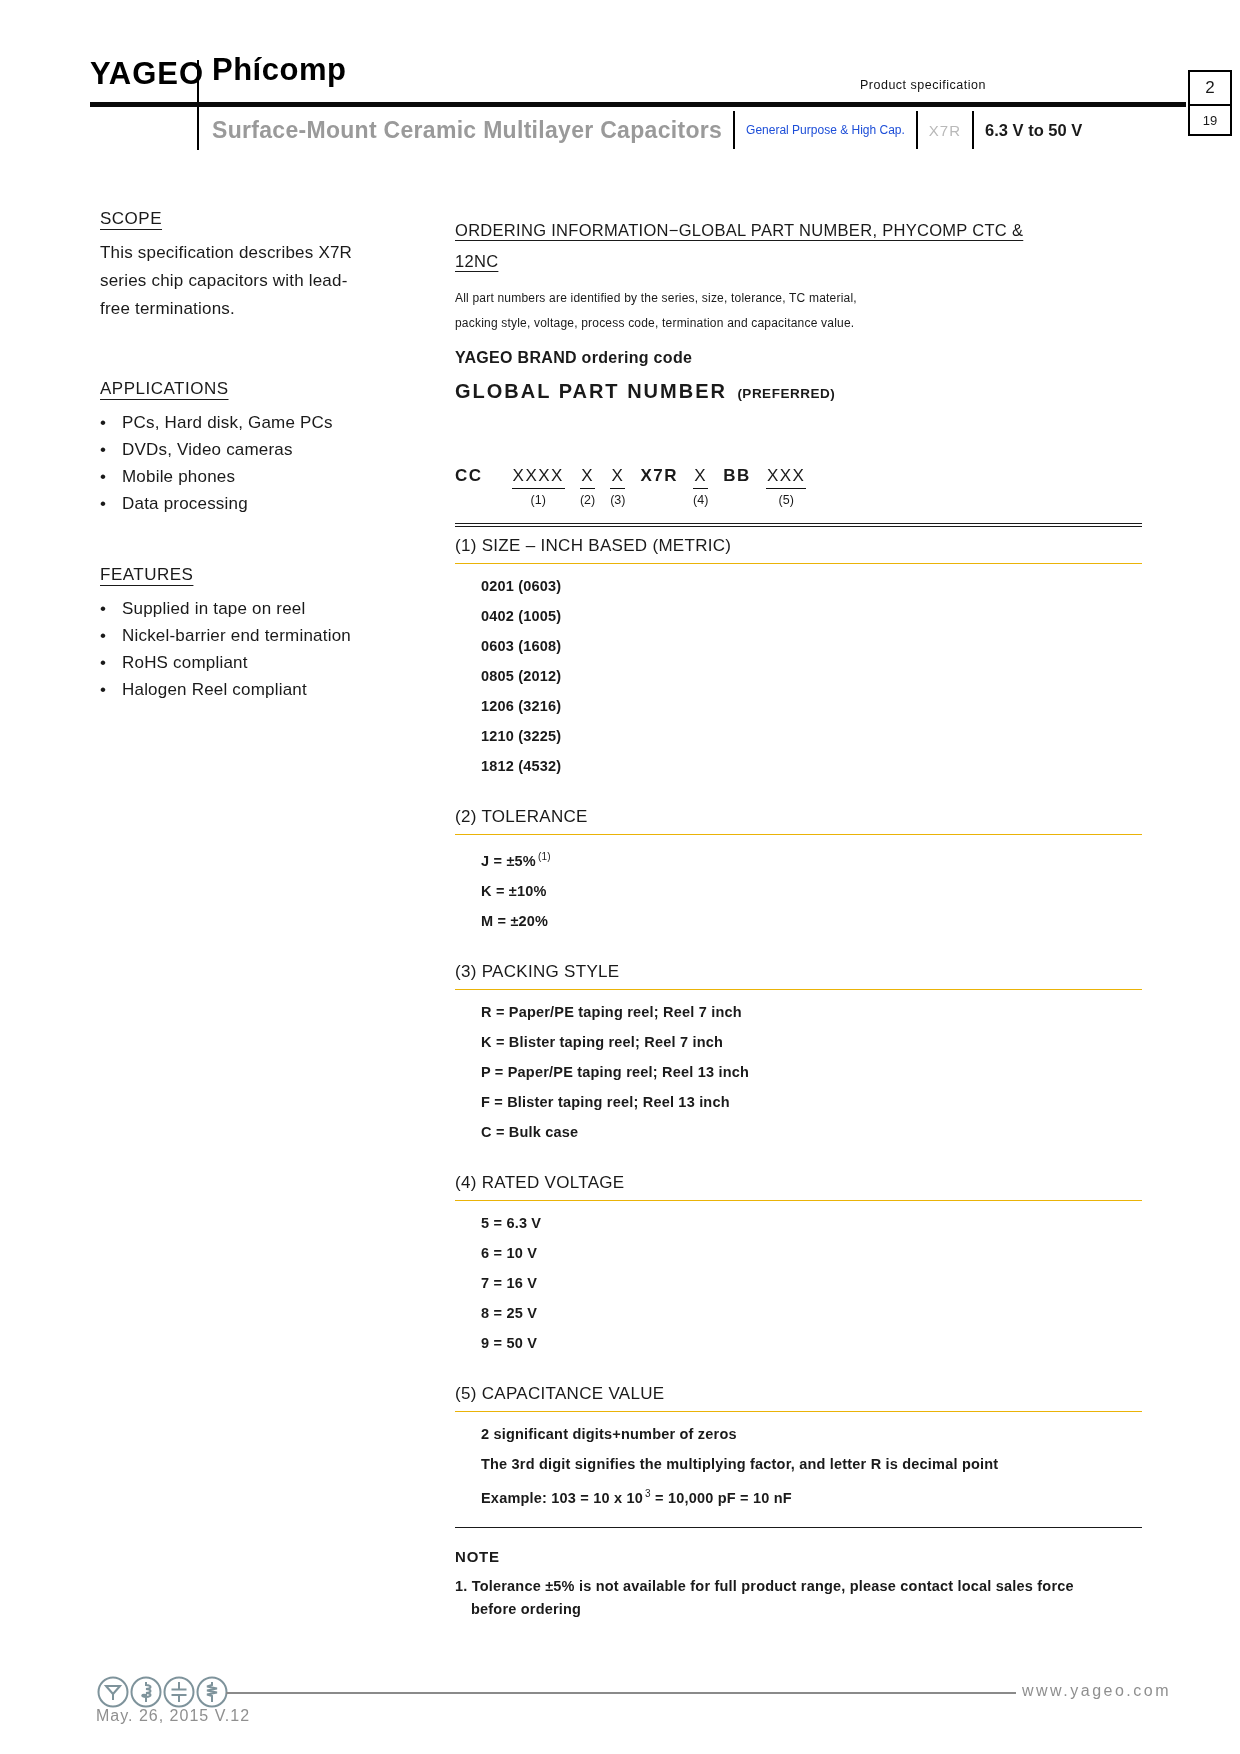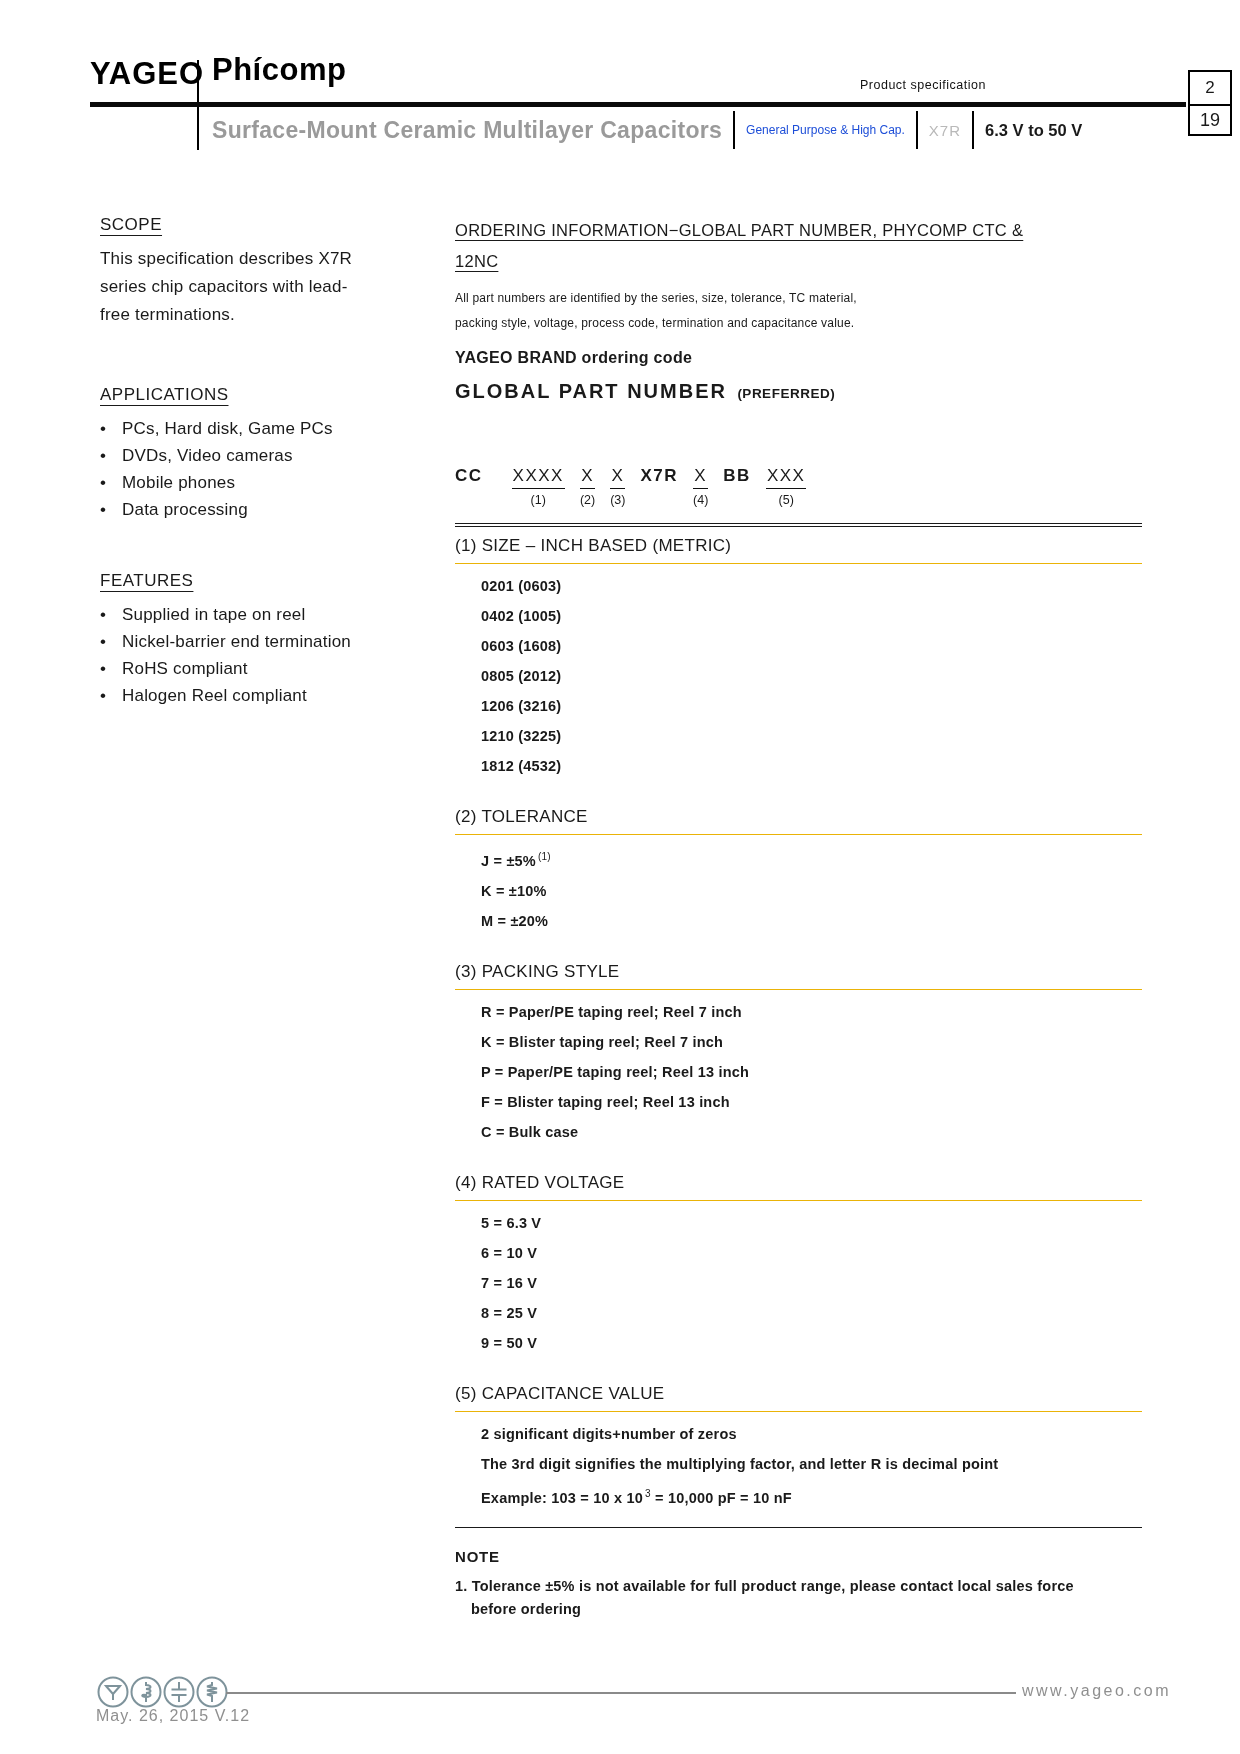--- a/index.html
+++ b/index.html
@@ -12,30 +12,30 @@
   .page { position:absolute; inset:0; }
 
   
   .yageo { position:absolute; left:90px; top:56px; font-size:31px; font-weight:900; letter-spacing:1px; color:#000; }
   .logo-vline { position:absolute; left:197px; top:60px; width:2px; height:90px; background:#000; }
   .phycomp { position:absolute; left:212px; top:52px; font-size:31px; font-weight:700; color:#000; letter-spacing:0.5px; }
   .spec-label { position:absolute; left:860px; top:78px; width:322px; font-size:12.5px; color:#111; letter-spacing:0.5px; }
   .thick-line { position:absolute; left:90px; top:102px; width:1096px; height:5px; background:#0a0a0a; }
   .pagebox { position:absolute; left:1188px; top:70px; width:44px; height:66px; border:2px solid #000; background:#fff; }
   .pagebox .p-cur { height:34px; border-bottom:2px solid #000; display:flex; align-items:center; justify-content:center; font-size:17px; }
-  .pagebox .p-tot { height:28px; display:flex; align-items:center; justify-content:center; font-size:18px; }
+  .pagebox .p-tot { height:28px; display:flex; align-items:center; justify-content:center; font-size:13px; }
   .subtitle-row { position:absolute; left:212px; top:110px; height:40px; display:flex; align-items:center; gap:11px; }
   .subtitle { font-size:23px; font-weight:700; color:#9a9a9a; letter-spacing:0.3px; white-space:nowrap; }
   .hdr-div { width:2px; height:38px; background:#000; }
   .cat { font-size:12px; color:#1d4ed8; white-space:nowrap; }
   .x7r { font-size:15px; color:#b9b9b9; letter-spacing:1px; }
   .volt { font-size:16.5px; font-weight:700; white-space:nowrap; }
 
   
-  .left-col { position:absolute; left:100px; top:215px; width:300px; }
+  .left-col { position:absolute; left:100px; top:209px; width:300px; }
   .sideheading { font-size:17px; letter-spacing:0.5px; text-decoration:underline; text-underline-offset:5px; text-decoration-thickness:1px; margin-bottom:10px; }
   .scope-body { font-size:17px; line-height:28px; letter-spacing:0.2px; }
   .scope-body span { display:block; }
   .bullets { margin-top:8px; }
   .bullet-line { display:flex; font-size:17px; line-height:27px; letter-spacing:0.2px; }
   .bullet-glyph { width:22px; flex:none; }
   .gap-lg { height:56px; } .gap-md { height:48px; }
 
   
   .right-col { position:absolute; left:455px; top:215px; width:687px; }

